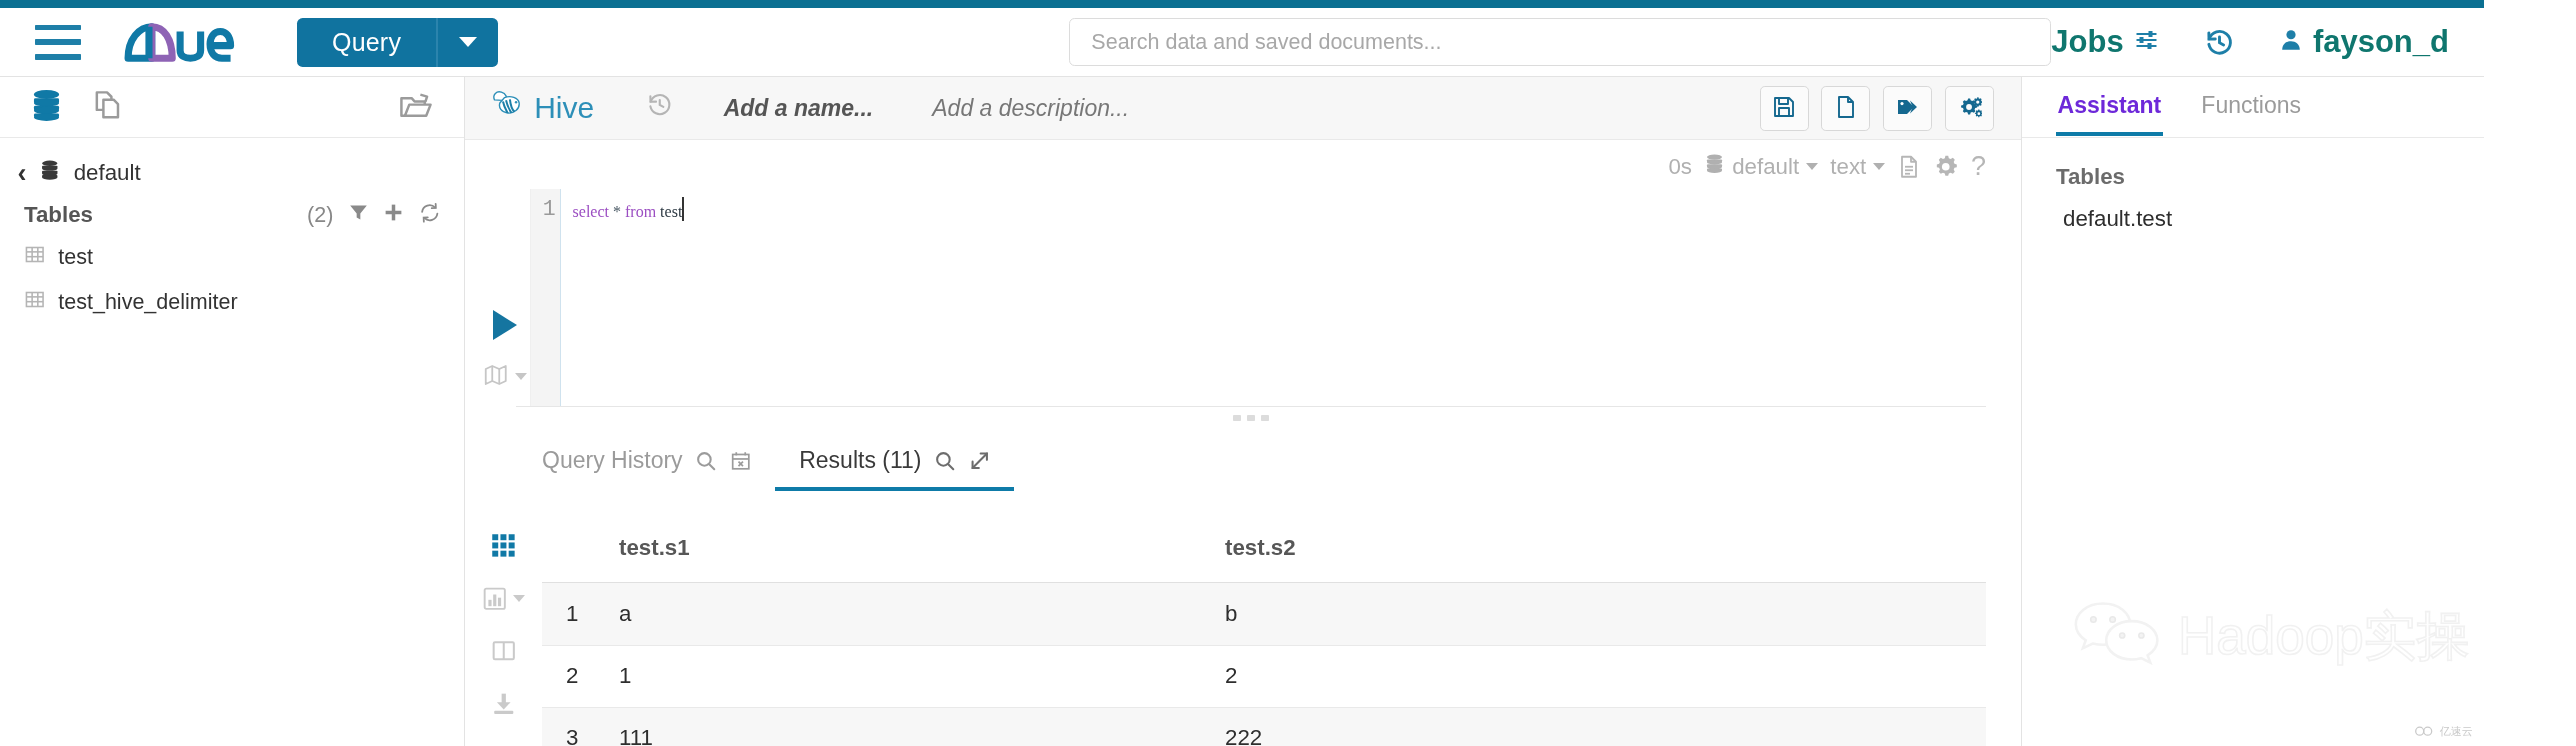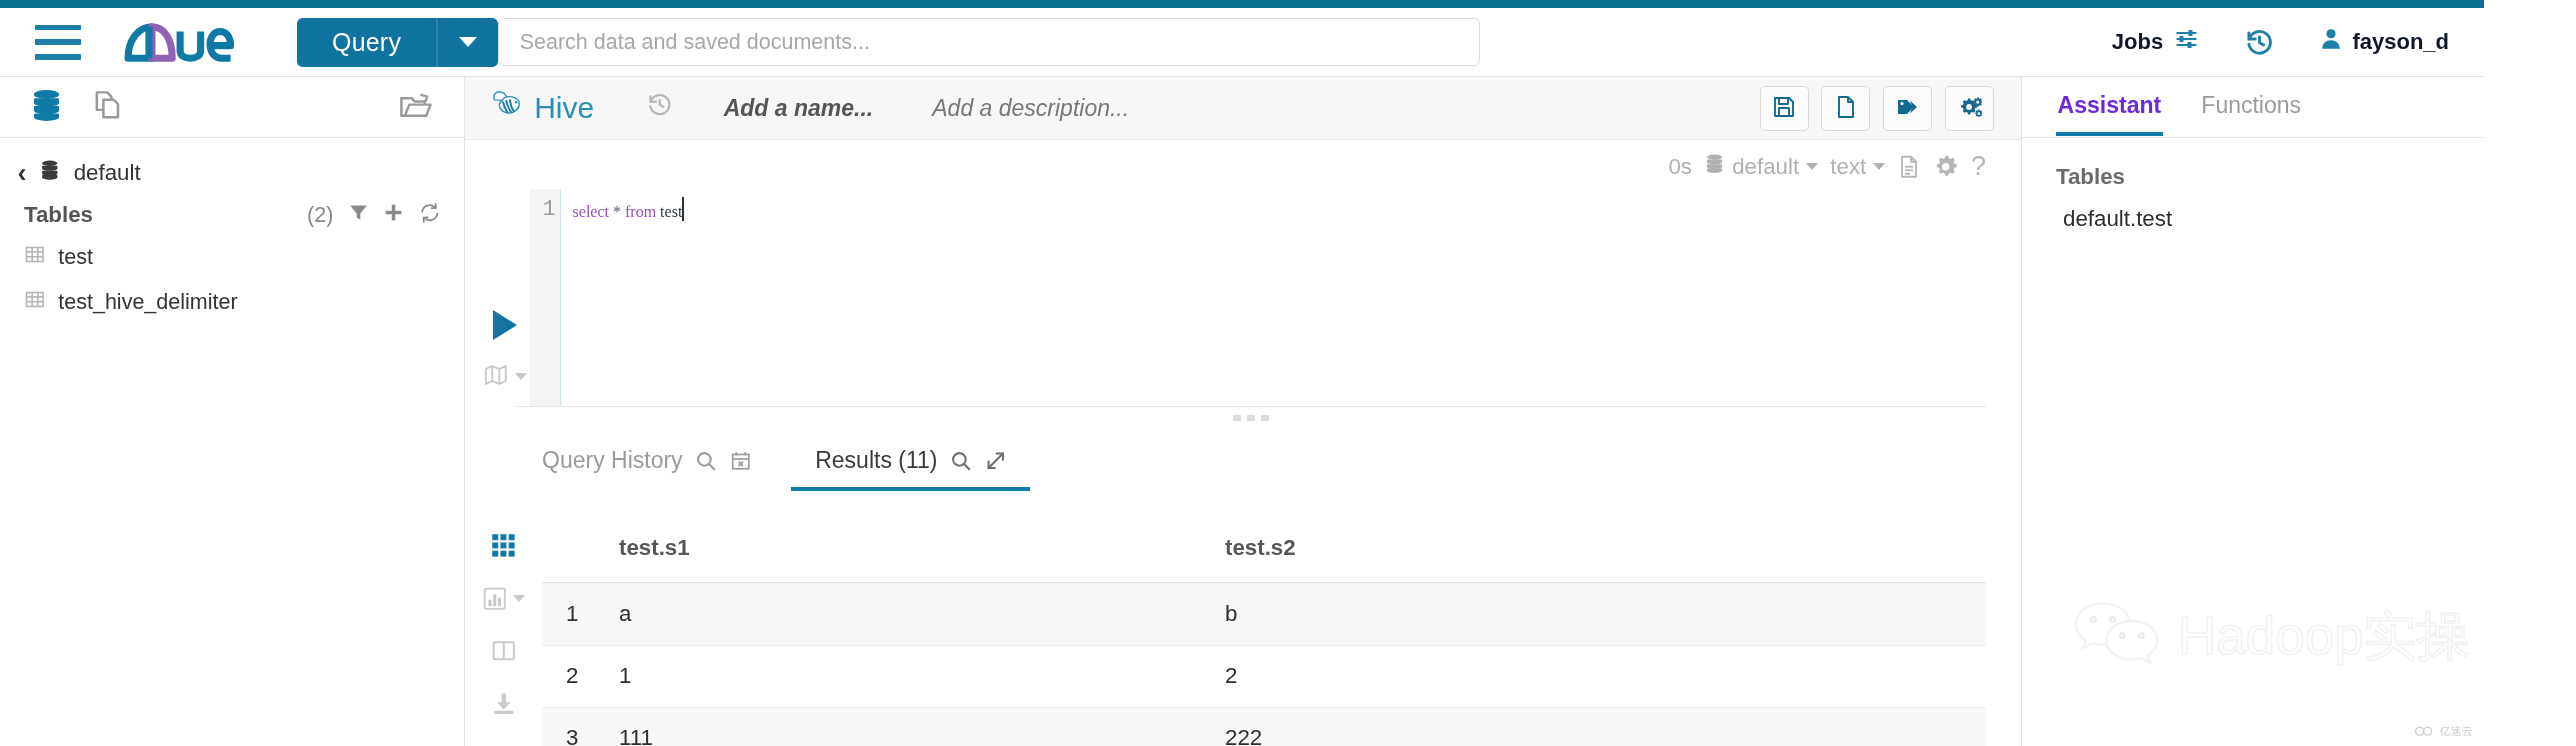--- a/index.html
+++ b/index.html
@@ -32,33 +32,33 @@
   }
   .query-btn .qlabel {
     display:flex; align-items:center; padding:0 35px;
     font-size: 25px; letter-spacing:0.2px;
   }
   .query-btn .qsplit { width:1.6px; background:#2b84ad; }
   .query-btn .qcaret { display:flex; align-items:center; padding:0 21px; font-size:16px; }
   .caret { width:0;height:0;border-left:9.6px solid transparent;border-right:9.6px solid transparent;border-top:10.4px solid currentColor;display:inline-block;}
   .caret.sm { border-left-width:6.4px;border-right-width:6.4px;border-top-width:7.2px; }
 
-  .search-wrap { flex: 1; display:flex; justify-content:flex-start; }
+  .search-wrap { flex: 1; display:flex; justify-content:flex-end; }
   .search-input {
     width: 982px; height: 48px;
     border:1.6px solid #dcdcdc; border-radius:5.6px;
     background:#fff; padding: 0 21px;
     font-size: 21.5px; color:#333;
     font-family: "Liberation Sans", sans-serif;
     outline:none;
   }
   .search-input::placeholder { color:#a8a8a8; }
 
   .nav-right { display:flex; align-items:center; gap: 45px; color:#1e7fa8; }
-  .nav-item { display:flex; align-items:center; gap:9.6px; font-size:22px; font-weight:bold; color:#0f172a; cursor:pointer; white-space:nowrap;}
+  .nav-item { display:flex; align-items:center; gap:9.6px; font-size:31px; font-weight:bold; color:#0f766e; cursor:pointer; white-space:nowrap;}
 
   
   .body-row { display:flex; height: calc(747px - 77px); }
 
   
   .left-panel { width: 465px; background:#fff; border-right:1.6px solid #e3e3e3; flex-shrink:0;}
   .left-head {
     height: 61px; display:flex; align-items:center;
     padding: 0 29px; border-bottom:1.6px solid #e9e9e9; background:#fff;
   }
@@ -102,21 +102,21 @@
   .linecol { width: 29px; background:#f4f4f4; color:#9a9a9a; font-family:"Liberation Mono", monospace; font-size:21.5px; text-align:right; padding: 8px 4.8px 0 0; }
   .codebox { flex:1; padding: 8px 0 0 11.2px; font-family:Liberation Serif, serif; font-size:16px; line-height:1.25; color:#2f3b45; border-left:1.6px solid #cfe2ee;}
   .kw { color:#9b4ec2; }
   .op { color:#4b5a66; }
   .cursor { display:inline-block; width:1.6px; height:24px; background:#333; vertical-align:-4px;}
 
   .drag-handle { height: 24px; border-top:1.6px solid #e6e6e6; display:flex; align-items:center; justify-content:center; margin: 0 35px 0 51px;}
   .drag-dots { display:flex; gap:5.6px; }
   .drag-dots i { width:8px;height:6.4px;background:#dcdcdc;display:block;border-radius:0.8px;}
 
-  .tabs-row { display:flex; align-items:flex-start; padding: 9.6px 0 0 53px; gap: 16px; border-bottom:0;}
+  .tabs-row { display:flex; align-items:flex-start; padding: 9.6px 0 0 53px; gap: 0; border-bottom:0;}
   .tab { display:flex; align-items:center; gap:12.8px; padding: 8px 24px 12.8px 24px; font-size:23px; color:#9b9b9b; cursor:pointer; border-bottom:4px solid transparent;}
   .tab .tab-ic { color:#9b9b9b; display:flex; align-items:center;}
   .tab.active { color:#3a3a3a; border-bottom-color:#0e7ba8; }
   .tab.active .tab-ic { color:#6d6d6d; }
 
   
   .results { flex:1; display:flex; min-height:0; overflow:hidden;}
   .res-tools { width: 77px; display:flex; flex-direction:column; align-items:center; padding: 41px 0 0 0; gap: 27px; flex-shrink:0;}
   .res-tool { cursor:pointer; display:flex; align-items:center; gap:4.8px;}
   .res-table-wrap { flex:1; min-width:0; overflow:hidden; padding-right: 35px;}

